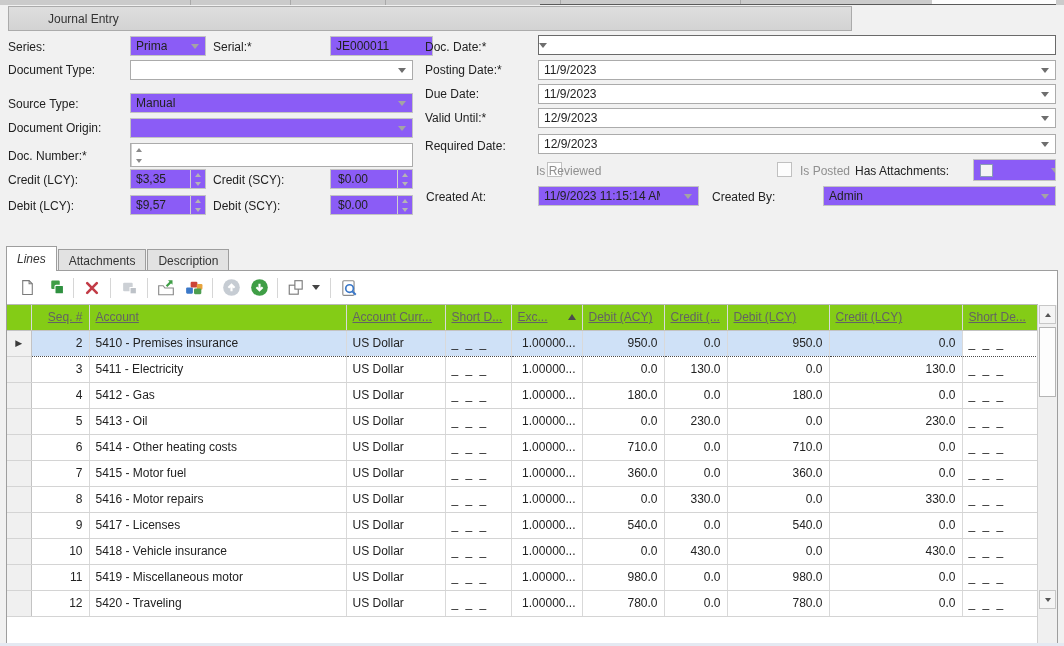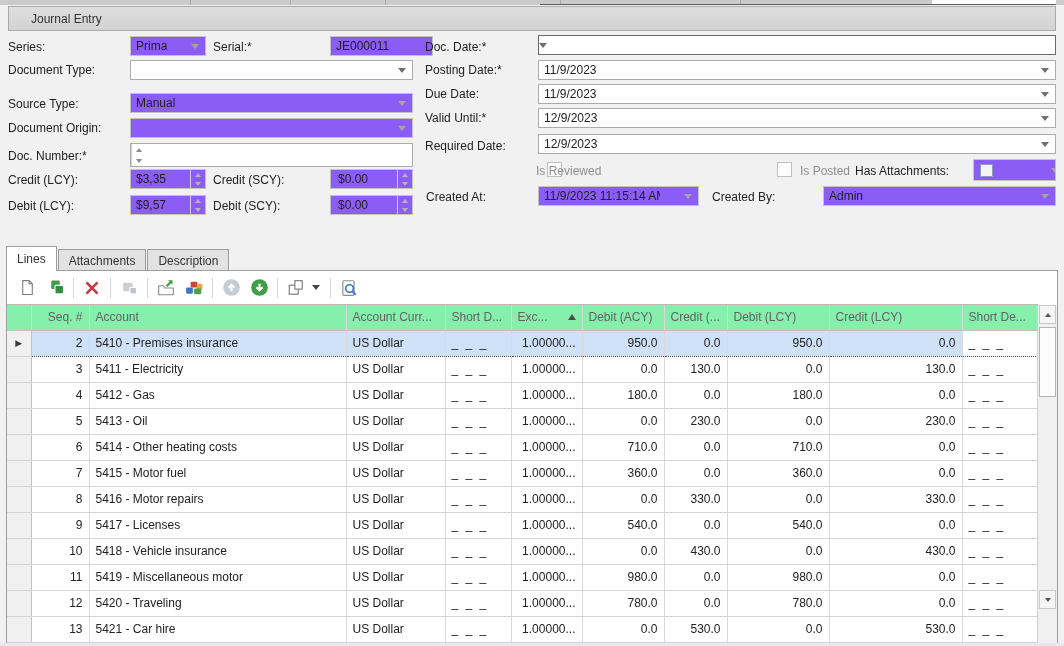--- a/index.html
+++ b/index.html
@@ -9,23 +9,23 @@
     position:relative; width:1064px; height:646px; overflow:hidden;
     background:#f1f1f1; font-size:12px; color:#222;
   }
   
   .top-strip { position:absolute; left:0; top:0; width:1064px; height:5px; background:#cbcbcb; }
   .top-strip .seg { position:absolute; top:0; width:1px; height:5px; background:#a9a9a9; }
   .top-strip .white-seg { position:absolute; top:0; left:932px; width:124px; height:5px; background:#fdfdfd; }
   .top-strip .dark-line { position:absolute; left:540px; top:4px; width:516px; height:1px; background:#5a5a5a; }
   
   .title-bar {
-    position:absolute; left:8px; top:6px; width:1048px; height:25px;
+    position:absolute; left:8px; top:6px; width:844px; height:25px;
     background:linear-gradient(#dedede,#d3d3d3); border:1px solid #ababab;
-    display:flex; align-items:center; padding-left:22px; color:#333;
+    display:flex; align-items:center; padding-left:39px; color:#333;
   }
   
   .lbl { position:absolute; white-space:nowrap; color:#222; }
   .lbl.grey { color:#8f8f8f; }
   .field {
     position:absolute; height:20px; background:#fff; border:1px solid #ababab;
     display:flex; align-items:center; overflow:hidden;
   }
   .field .val { flex:1; padding:0 5px; white-space:nowrap; overflow:hidden; }
   .field .val.right { text-align:right; }
@@ -43,39 +43,39 @@
   .field.disabled .tri-up { border-bottom-color:#b5b5b5; }
   .field.disabled .tri-dn { border-top-color:#b5b5b5; }
   .checkbox { position:absolute; width:15px; height:15px; background:#fdfdfd; border:1px solid #c0c0c0; }
   .cb-inline { flex:none; width:13px; height:13px; border:1px solid #8a9cb5; background:#f4f4f4; margin-left:6px; }
   
   .tabs { position:absolute; left:6px; top:246px; height:25px; display:flex; align-items:flex-end; }
   .tab {
     height:22px; padding:0 10px; display:flex; align-items:center;
     background:#e2e2e2; border:1px solid #9e9e9e; border-bottom:none; margin-right:1px; color:#333;
   }
-  .tab.active { height:25px; background:#fff; position:relative; z-index:2; }
+  .tab.active { height:25px; background:#fff; position:relative; z-index:2;font-style:italic; }
   
   .panel {
     position:absolute; left:6px; top:270px; width:1052px; height:376px;
     background:#fff; border:1px solid #9e9e9e; border-bottom:none;
   }
   .toolbar { position:absolute; left:0; top:0; width:100%; height:33px; background:#fff; display:flex; align-items:center; padding-left:8px; }
   .tbtn { width:24px; height:24px; display:flex; align-items:center; justify-content:center; border-radius:2px; margin-right:4px; flex:none; }
   .tsep { width:1px; height:20px; background:#d6d6d6; margin:0 6px 0 2px; flex:none; }
   .tbtn svg { display:block; }
   .tb-caret { width:0; height:0; border-left:4px solid transparent; border-right:4px solid transparent; border-top:5px solid #444; margin:0 8px 0 0; }
   
   .grid-wrap { position:absolute; left:0; top:33px; width:1031px; height:343px; overflow:hidden; border-top:1px solid #b9b9b9; }
   table.grid { border-collapse:collapse; table-layout:fixed; width:1031px; }
   table.grid th, table.grid td {
     border-right:1px solid #d9d9d9; border-bottom:1px solid #d4d4d4;
     padding:0 6px; height:26px; overflow:hidden; white-space:nowrap; font-weight:normal;
   }
-  table.grid th { background:#86efac; color:#636363; text-align:left; border-bottom:1px solid #c3c3c3; height:25px; }
+  table.grid th { background:#84cc16; color:#636363; text-align:left; border-bottom:1px solid #c3c3c3; height:25px;text-decoration:underline; }
   table.grid td.r, table.grid th.r { text-align:right; }
   table.grid td.ind { background:#f0f0f0; border-right:1px solid #c3c3c3; text-align:center; padding:0; color:#3a3a3a; font-size:9px; }
   table.grid tr.selected td { background:#cfe1f7; border-top:1px dotted #4a4a4a; border-bottom:1px dotted #4a4a4a; }
   table.grid tr.selected td.ind { background:#f0f0f0; border-top:none; border-bottom:1px solid #d4d4d4; }
   table.grid tr.selected td.focus-cell { background:#fff; border:1px dotted #4a4a4a; }
   .sort-arrow { float:right; margin-top:4px; width:0; height:0; border-left:4.5px solid transparent; border-right:4.5px solid transparent; border-bottom:6px solid #4c4c4c; }
   .dash-val { letter-spacing:2px; color:#1a1a1a; }
   
   .vscroll { position:absolute; right:0; top:34px; width:20px; height:342px; background:#f0f0f0; border-left:1px solid #d0d0d0; }
   .vs-btn { position:absolute; left:1px; width:17px; height:19px; background:#f5f5f5; border:1px solid #c7c7c7; display:flex; align-items:center; justify-content:center; }
@@ -497,33 +497,20 @@
               <td>5420 - Traveling</td>
               <td>US Dollar</td>
               <td class="dash-val">_ _ _</td>
               <td class="r">1.00000...</td>
               <td class="r">780.0</td>
               <td class="r">0.0</td>
               <td class="r">780.0</td>
               <td class="r">0.0</td>
               <td class="dash-val">_ _ _</td>
             </tr>
-            <tr>
-              <td class="ind"></td>
-              <td class="r">13</td>
-              <td>5421 - Car hire</td>
-              <td>US Dollar</td>
-              <td class="dash-val">_ _ _</td>
-              <td class="r">1.00000...</td>
-              <td class="r">0.0</td>
-              <td class="r">530.0</td>
-              <td class="r">0.0</td>
-              <td class="r">530.0</td>
-              <td class="dash-val">_ _ _</td>
-            </tr>
           </tbody>
       </table>
     </div>
 
     <div class="vscroll">
       <div class="vs-btn" style="top:0">
           <i class="tri-up" style="border-bottom-color:#555"></i>
         </div>
       <div class="vs-thumb"></div>
       <div class="vs-btn" style="top:285px">

